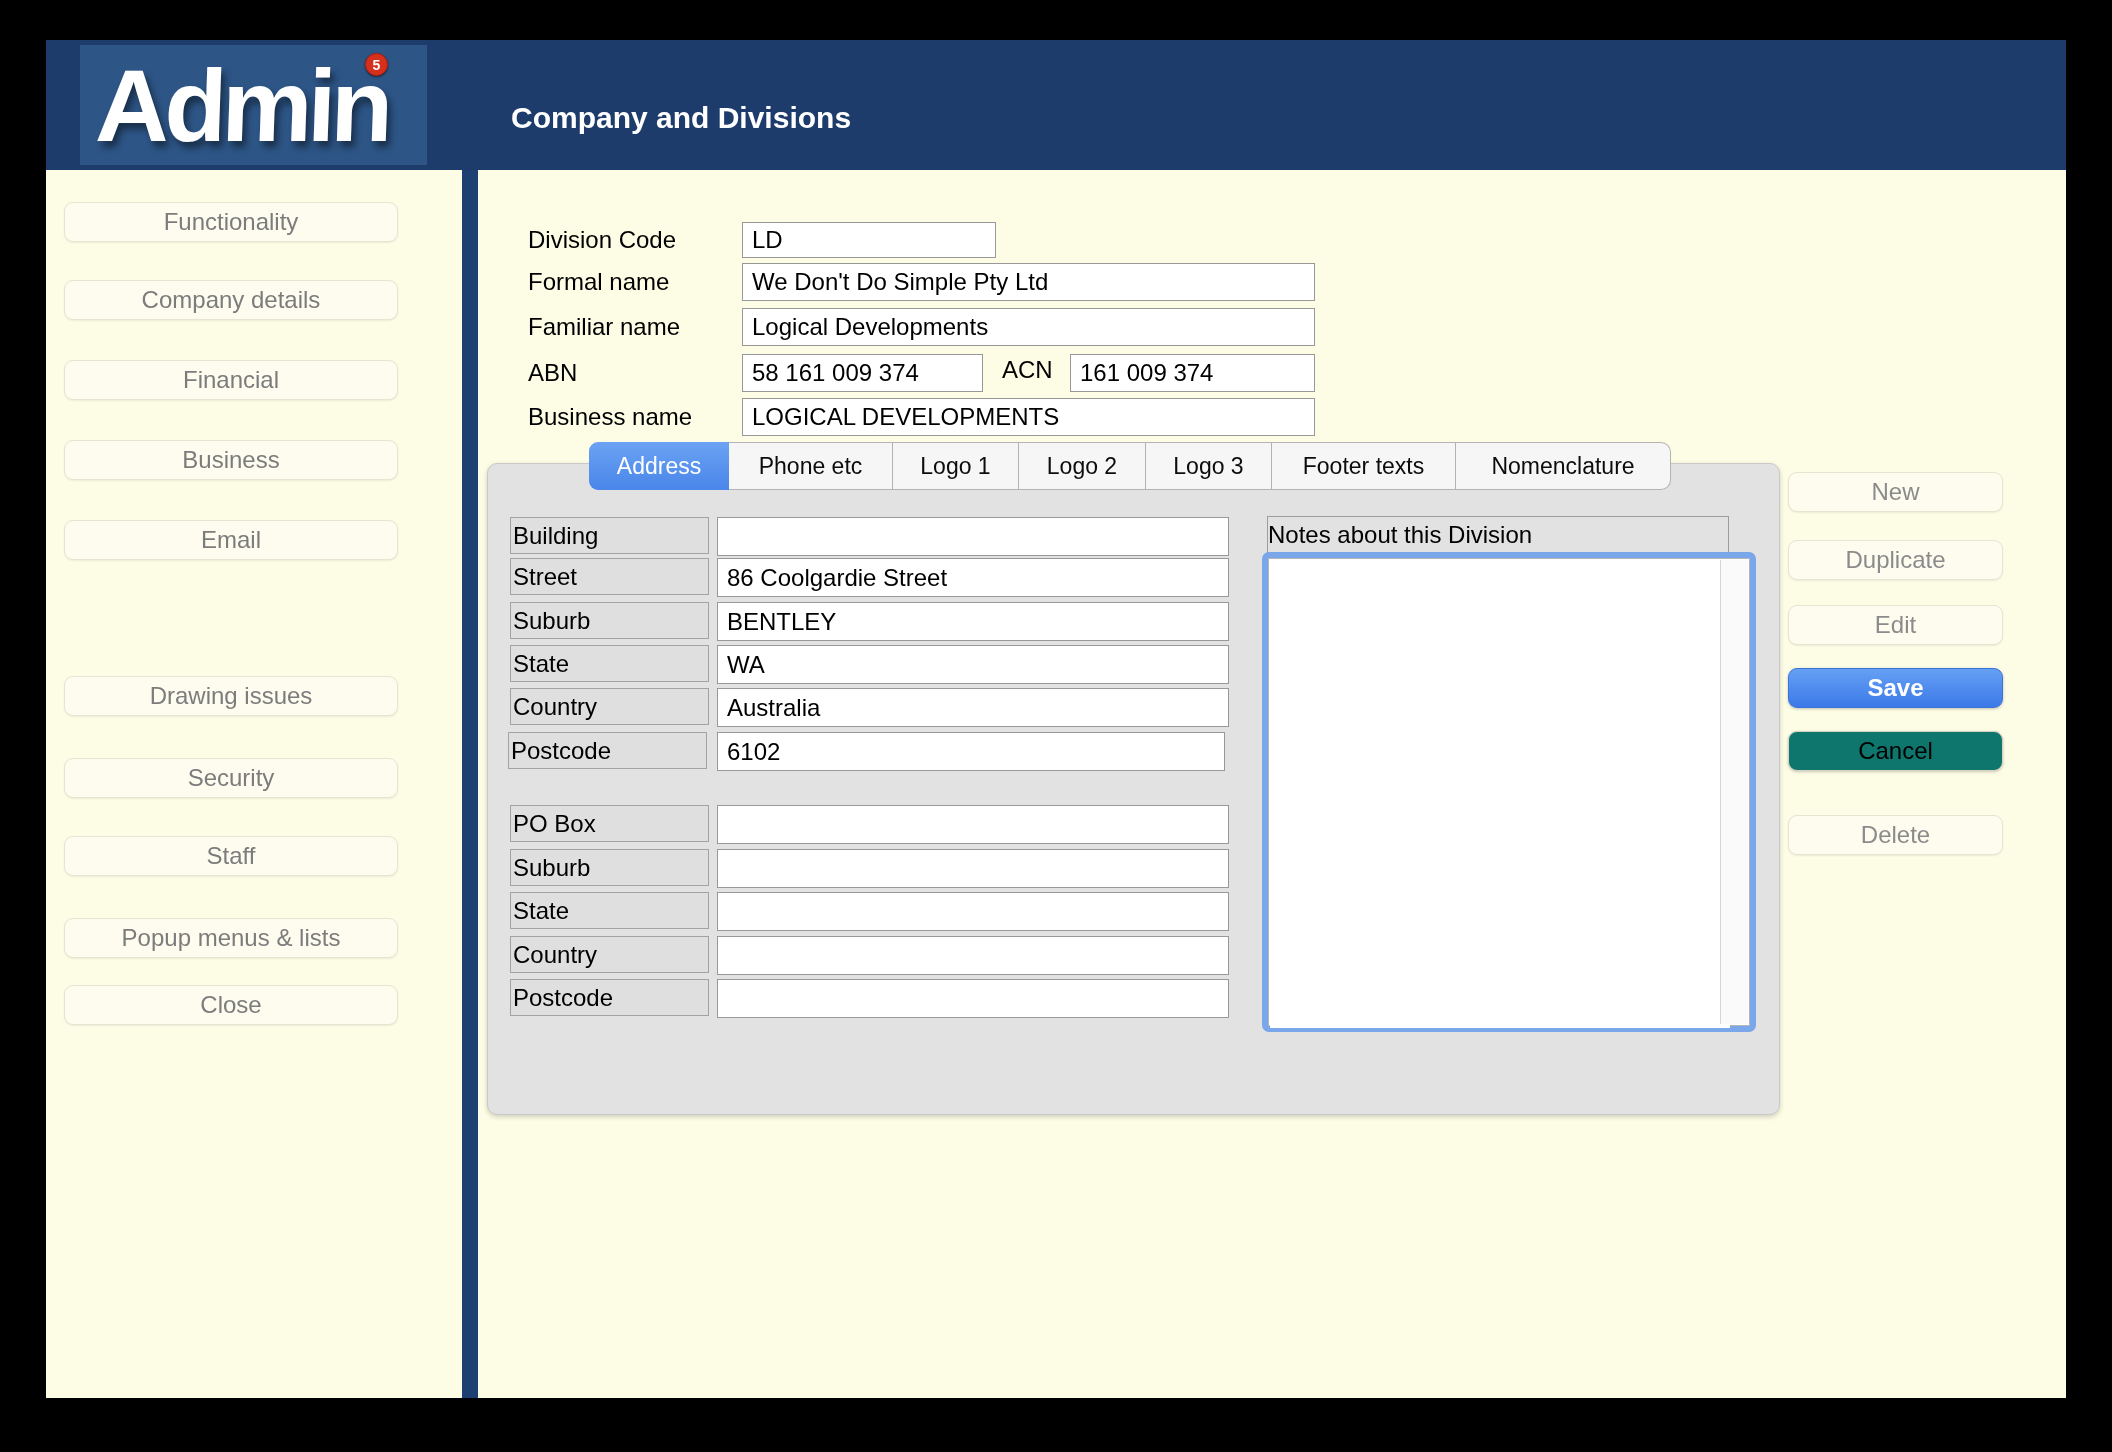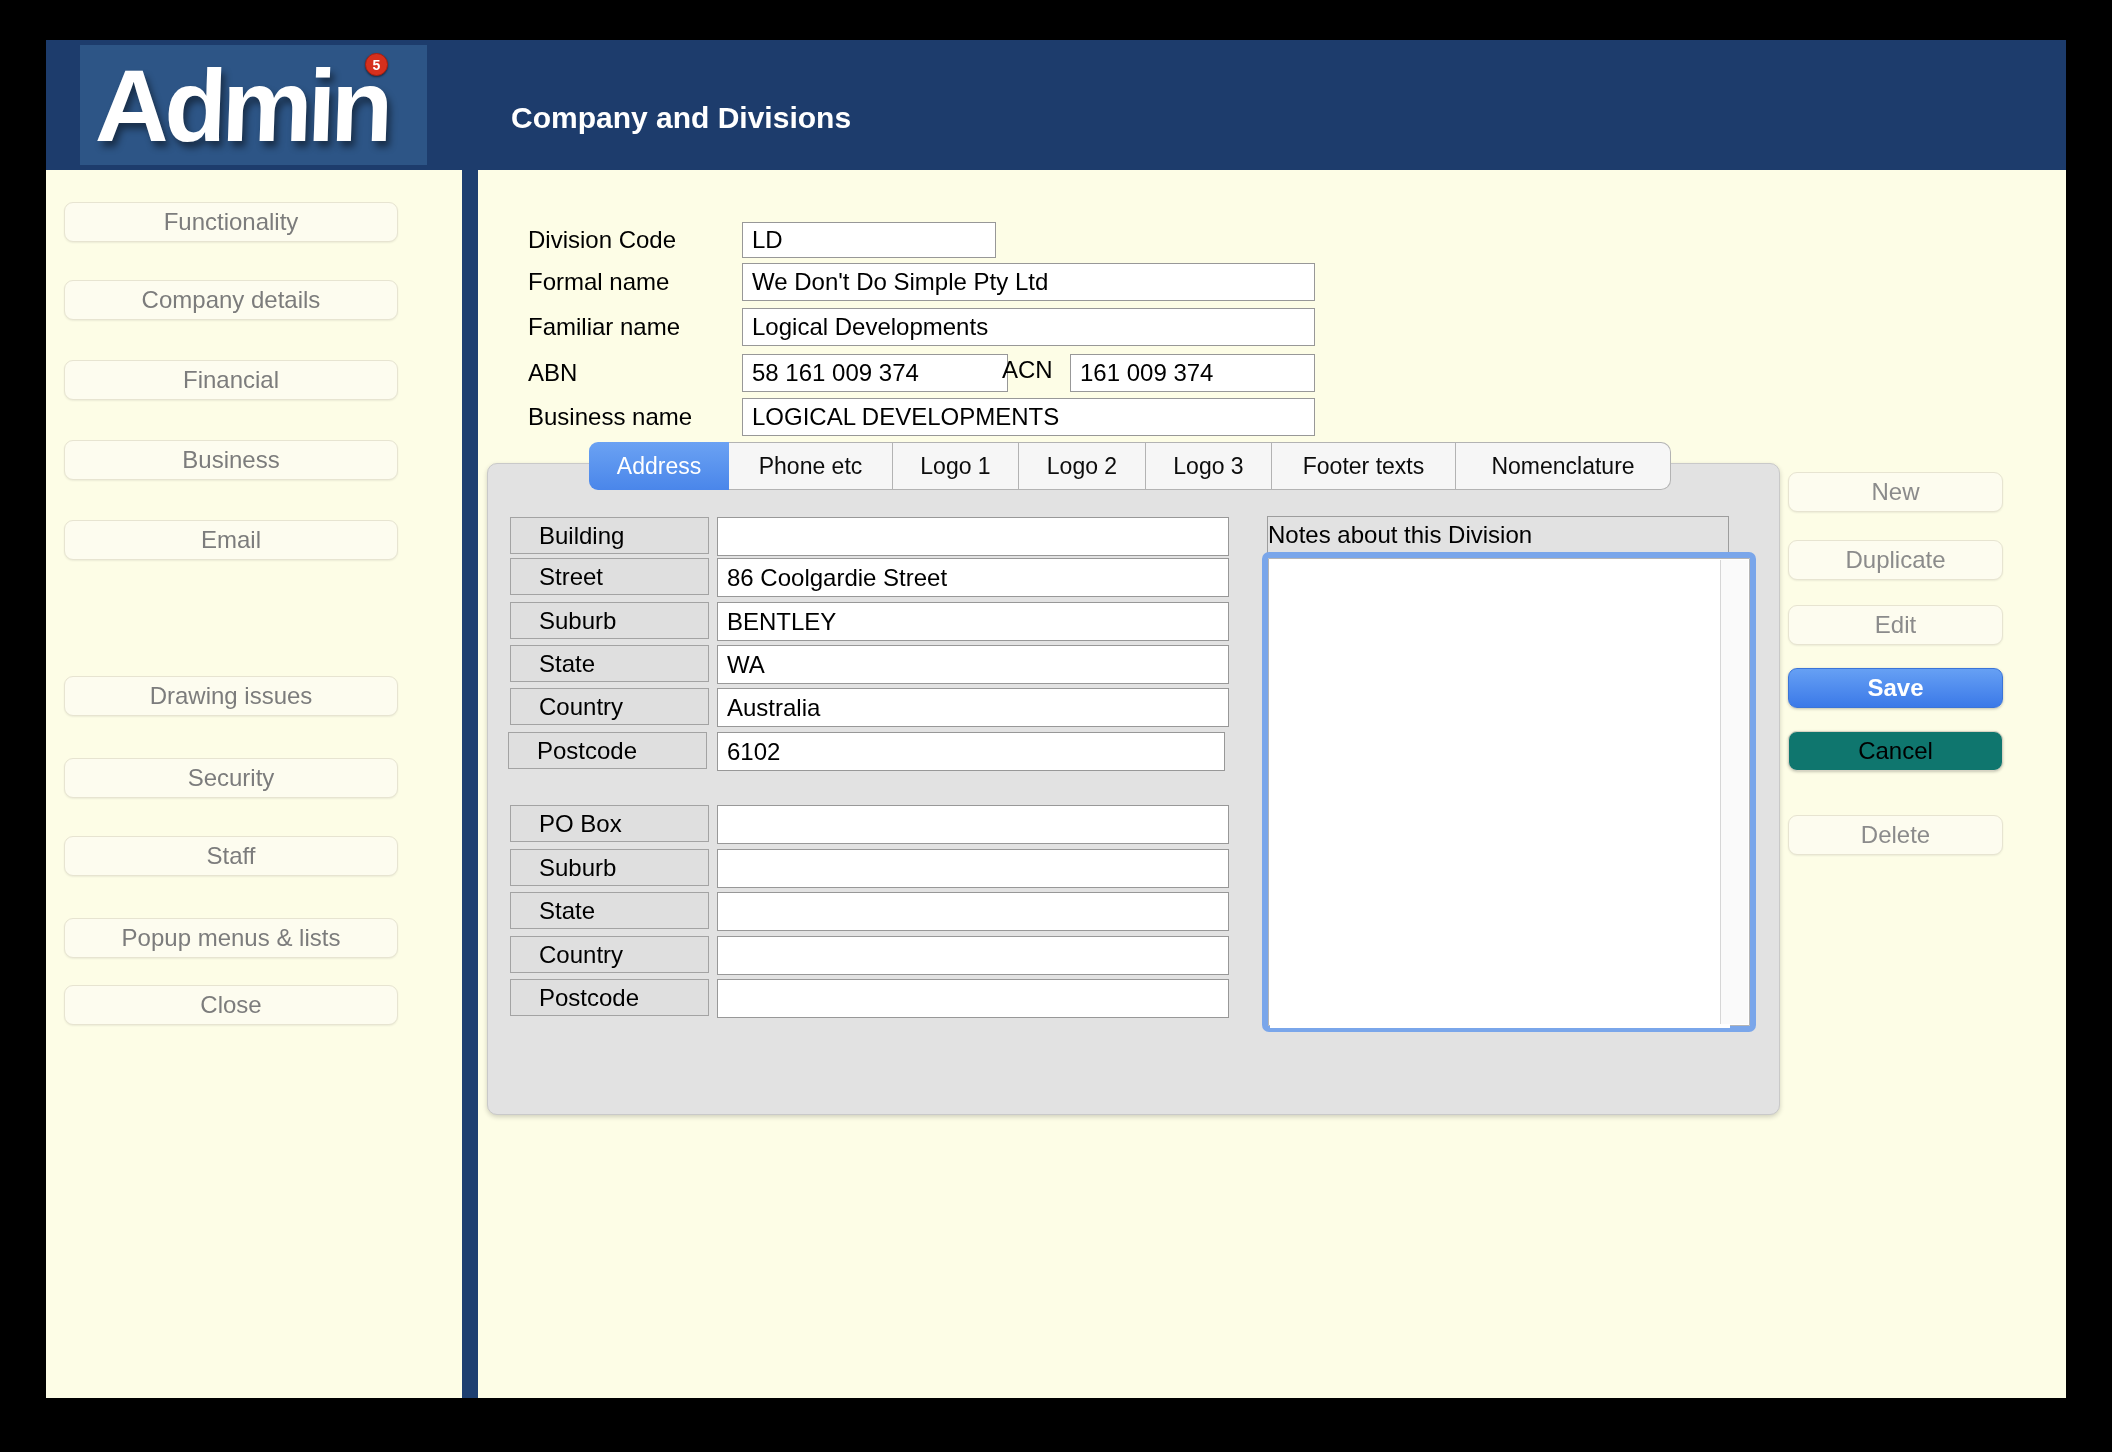--- a/index.html
+++ b/index.html
@@ -23,21 +23,21 @@
 
   
   .tab{position:absolute;top:402px;height:48px;background:#f6f6f6;border:1px solid #b3b3b3;border-left:none;font-size:23px;display:flex;align-items:center;justify-content:center;color:#0c0c0c;box-sizing:border-box;z-index:3;cursor:pointer;}
   .tab-active{background:linear-gradient(180deg,#6ba2f3,#4a86ea);color:#fff;border:none;border-radius:9px 0 0 9px;}
   .tab-last{border-radius:0 10px 10px 0;}
 
   
   .panel{position:absolute;left:441px;top:423px;width:1291px;height:650px;background:#e2e2e2;border:1px solid #c9c9c9;border-radius:10px;box-shadow:0 2px 5px rgba(0,0,0,.18);z-index:1;}
 
   
-  .albl{position:absolute;left:464px;width:199px;height:37px;background:#dfdfdf;border:1px solid #a3a3a3;font-size:24px;color:#000;display:flex;align-items:center;padding-left:28px;box-sizing:border-box;z-index:2;}
+  .albl{position:absolute;left:464px;width:199px;height:37px;background:#dfdfdf;border:1px solid #a3a3a3;font-size:24px;color:#000;display:flex;align-items:center;padding-left:2px;box-sizing:border-box;z-index:2;}
   .ainp{position:absolute;left:671px;width:512px;height:39px;z-index:2;}
 
   
   .nlabel{position:absolute;left:1221px;top:476px;width:462px;height:38px;background:#e2e2e2;border:1px solid #9d9d9d;font-size:24px;color:#000;display:flex;align-items:center;padding-left:0;box-sizing:border-box;z-index:2;}
   .notes{position:absolute;left:1216px;top:512px;width:494px;height:480px;border:6px solid #7aa6ea;border-radius:7px;background:#fff;box-sizing:border-box;z-index:4;box-shadow:inset 0 0 0 1px #b5b5b5;}
   .notes-ta{position:absolute;left:2px;top:2px;width:456px;height:464px;border:none;resize:none;outline:none;font-family:"Liberation Sans",sans-serif;font-size:22px;background:#fff;}
   .notes-scroll{position:absolute;right:2px;top:2px;bottom:2px;width:27px;background:#fafafa;border-left:1px solid #d6d6d6;}
 
   
   .act{position:absolute;left:1742px;width:215px;height:40px;border-radius:9px;font-size:24px;display:flex;align-items:center;justify-content:center;box-sizing:border-box;cursor:pointer;}
@@ -74,21 +74,21 @@
     <div class="flabel" style="top:181px">Division Code</div>
     <input class="tinput" style="left: 696px; top: 182px; width: 254px; height: 36px;" value="LD">
 
     <div class="flabel" style="top:223px">Formal name</div>
     <input class="tinput" style="left: 696px; top: 223px; width: 573px; height: 38px;" value="We Don't Do Simple Pty Ltd">
 
     <div class="flabel" style="top:268px">Familiar name</div>
     <input class="tinput" style="left: 696px; top: 268px; width: 573px; height: 38px;" value="Logical Developments">
 
     <div class="flabel" style="top:314px">ABN</div>
-    <input class="tinput" style="left: 696px; top: 314px; width: 266px; height: 38px;" value="58 161 009 374">
+    <input class="tinput" style="left: 696px; top: 314px; width: 241px; height: 38px;" value="58 161 009 374">
     <div class="flabel" style="left:956px;top:311px">ACN</div>
     <input class="tinput" style="left: 1024px; top: 314px; width: 245px; height: 38px;" value="161 009 374">
 
     <div class="flabel" style="top:358px">Business name</div>
     <input class="tinput" style="left: 696px; top: 358px; width: 573px; height: 38px;" value="LOGICAL DEVELOPMENTS">
 
     <div class="panel"></div>
 
     <div class="tab tab-active" style="left:543px;width:140px">Address</div>
     <div class="tab" style="left:683px;width:164px">Phone etc</div>

